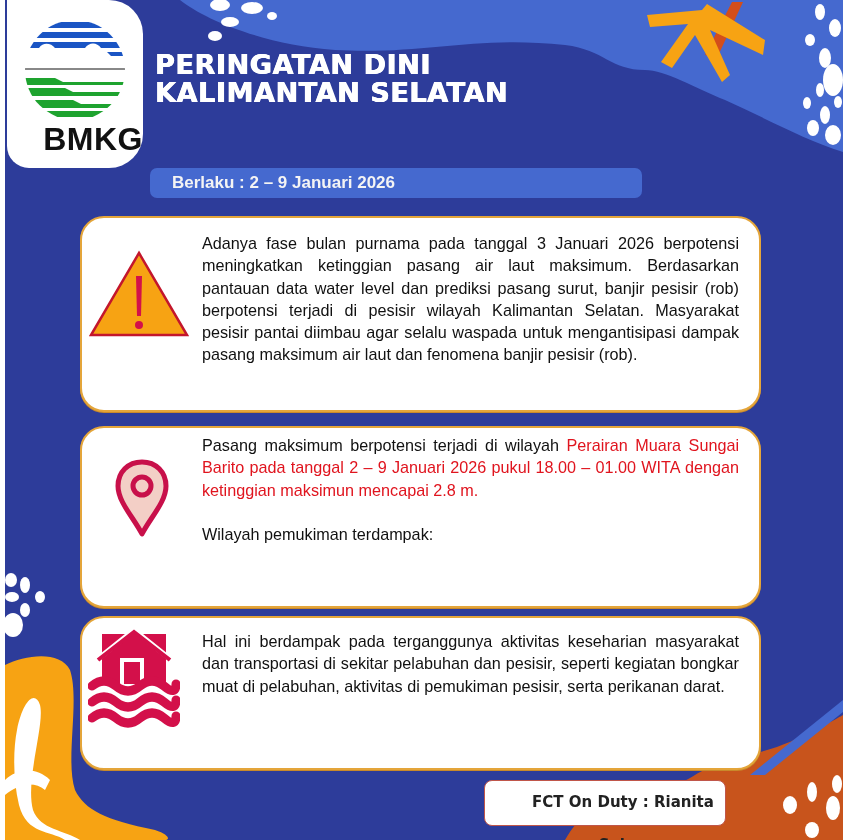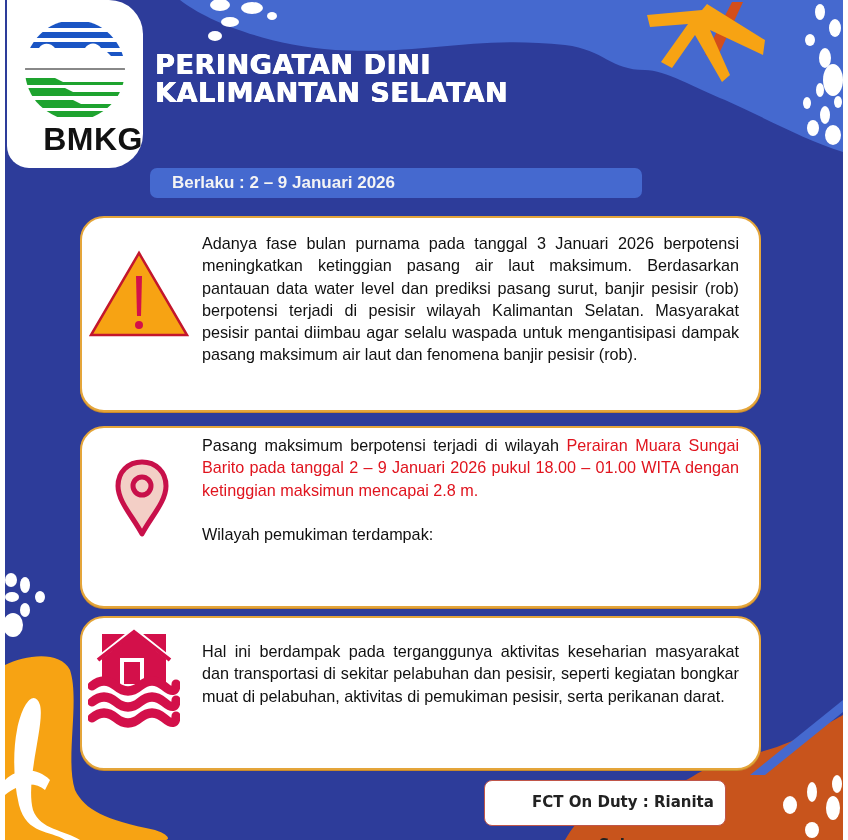--- a/index.html
+++ b/index.html
@@ -14,21 +14,21 @@
   .validity { position:absolute; left:145px; top:168px; width:492px; height:30px; background:#4569cf; border-radius:7px; color:#f4f4f4; font-weight:bold; font-size:17px; line-height:30px; padding-left:22px; box-sizing:border-box; }
   .card { position:absolute; left:75px; width:681px; background:#ffffff; border:2px solid #e4a53a; border-radius:24px; box-sizing:border-box; box-shadow:0 1px 0 #c9892a; }
   .card1 { top:216px; height:196px; }
   .card2 { top:426px; height:182px; }
   .card3 { top:616px; height:154px; }
   .card .icon { position:absolute; }
   .card .text { position:absolute; left:120px; right:20px; font-family:"Liberation Sans", sans-serif; font-size:16.2px; line-height:22.3px; color:#111; text-align:justify; }
   .red { color:#e0141e; }
   .card1 .text { top:14px; }
   .card2 .text { top:6px; }
-  .card3 .text { top:22px; }
+  .card3 .text { top:12px; }
   .text p { margin:0; }
   .gap { height:22px; }
   .it { }
   .fct { position:absolute; left:479px; top:780px; width:242px; height:46px; background:#ffffff; border:1.5px solid #c0564a; border-radius:8px; box-sizing:border-box; text-align:center; line-height:43px; font-family:"DejaVu Sans", sans-serif; font-weight:bold; font-size:15px; color:#222;padding-left:36px; }
 </style>
 </head>
 <body>
 
 <div class="canvas">
 

